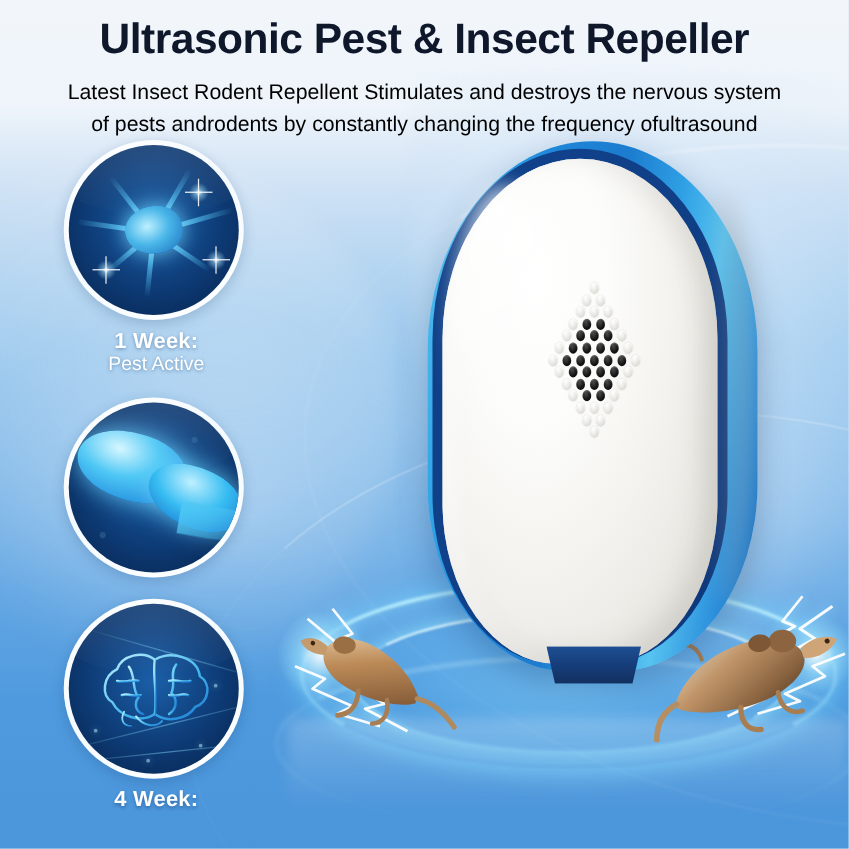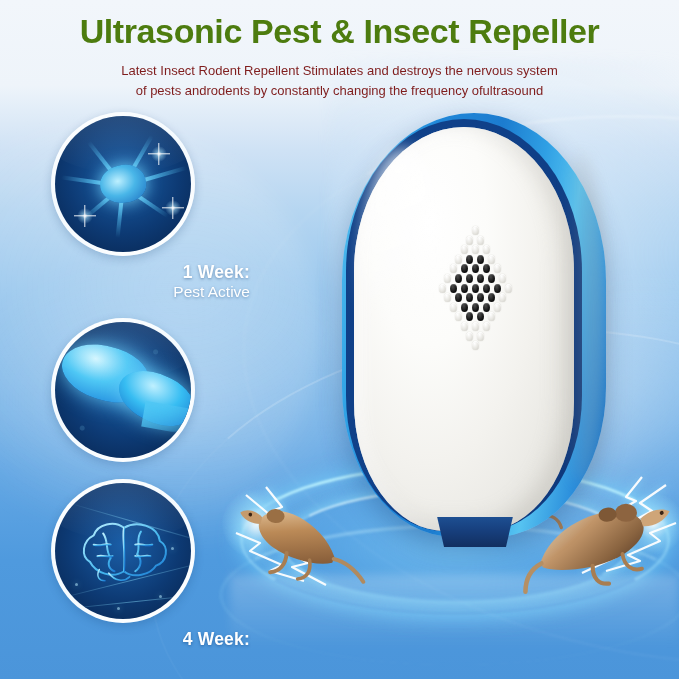--- a/index.html
+++ b/index.html
@@ -76,30 +76,30 @@
     border-bottom-color:rgba(255,255,255,.05);
   }
   .bg-curve.c1 { left:240px; top:120px; transform:rotate(8deg); filter:blur(1px);}
   .bg-curve.c2 { left:150px; top:330px; width:760px; height:480px; transform:rotate(-4deg); opacity:.55;}
 
   
   .header { position:absolute; left:0; top:0; width:679px; text-align:center; }
   .title {
     font-size:34px;
     font-weight:bold;
-    color:#4d7c0f;
+    color:#0f172a;
     letter-spacing:-0.4px;
     line-height:1;
     padding-top:14px;
     white-space:nowrap;
   }
   .subtitle {
     margin-top:13px;
-    font-size:13px;
-    color:#7f1d1d;
+    font-size:17px;
+    color:#000000;
     line-height:1.52;
     padding:0 13px;
   }
   .subtitle .ln { display:block; white-space:nowrap; }
 
   
   .features { position:absolute; left:0; top:112px; width:250px; }
   .feature { position:relative; width:250px; }
   .feature + .feature { margin-top:17px; }
 
@@ -193,21 +193,21 @@
   .netline {
     position:absolute; height:1px;
     background:linear-gradient(90deg, rgba(90,200,255,0), rgba(140,225,255,.85), rgba(90,200,255,0));
   }
   .netdot {
     position:absolute; width:3px; height:3px; border-radius:50%;
     background:#b8ecff; box-shadow:0 0 6px rgba(150,230,255,.95);
   }
 
   
-  .f-label { margin-top:7px; text-align:right; width:250px; }
+  .f-label { margin-top:7px; text-align:center; width:250px; }
   .f-label .l1 {
     display:block;
     font-size:17.5px; font-weight:bold; color:#ffffff;
     letter-spacing:.2px; line-height:1.12;
     text-shadow:0 1px 3px rgba(16,58,110,.45);
   }
   .f-label .l2 {
     display:block;
     font-size:15.5px; color:#ffffff; font-weight:normal;
     line-height:1.16;

